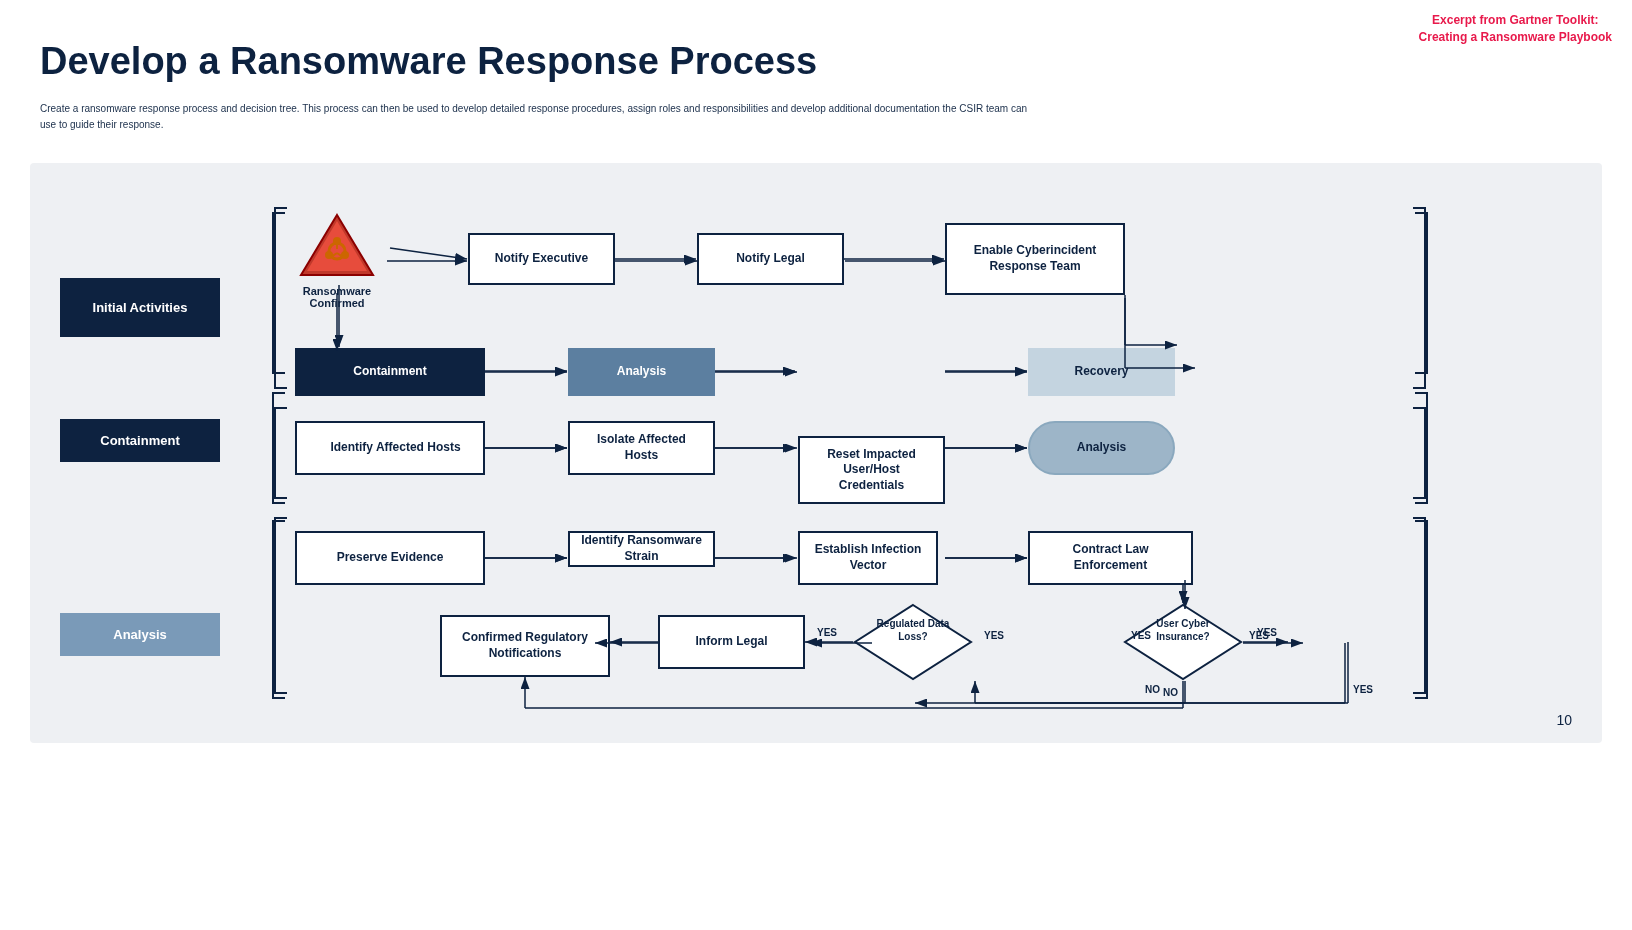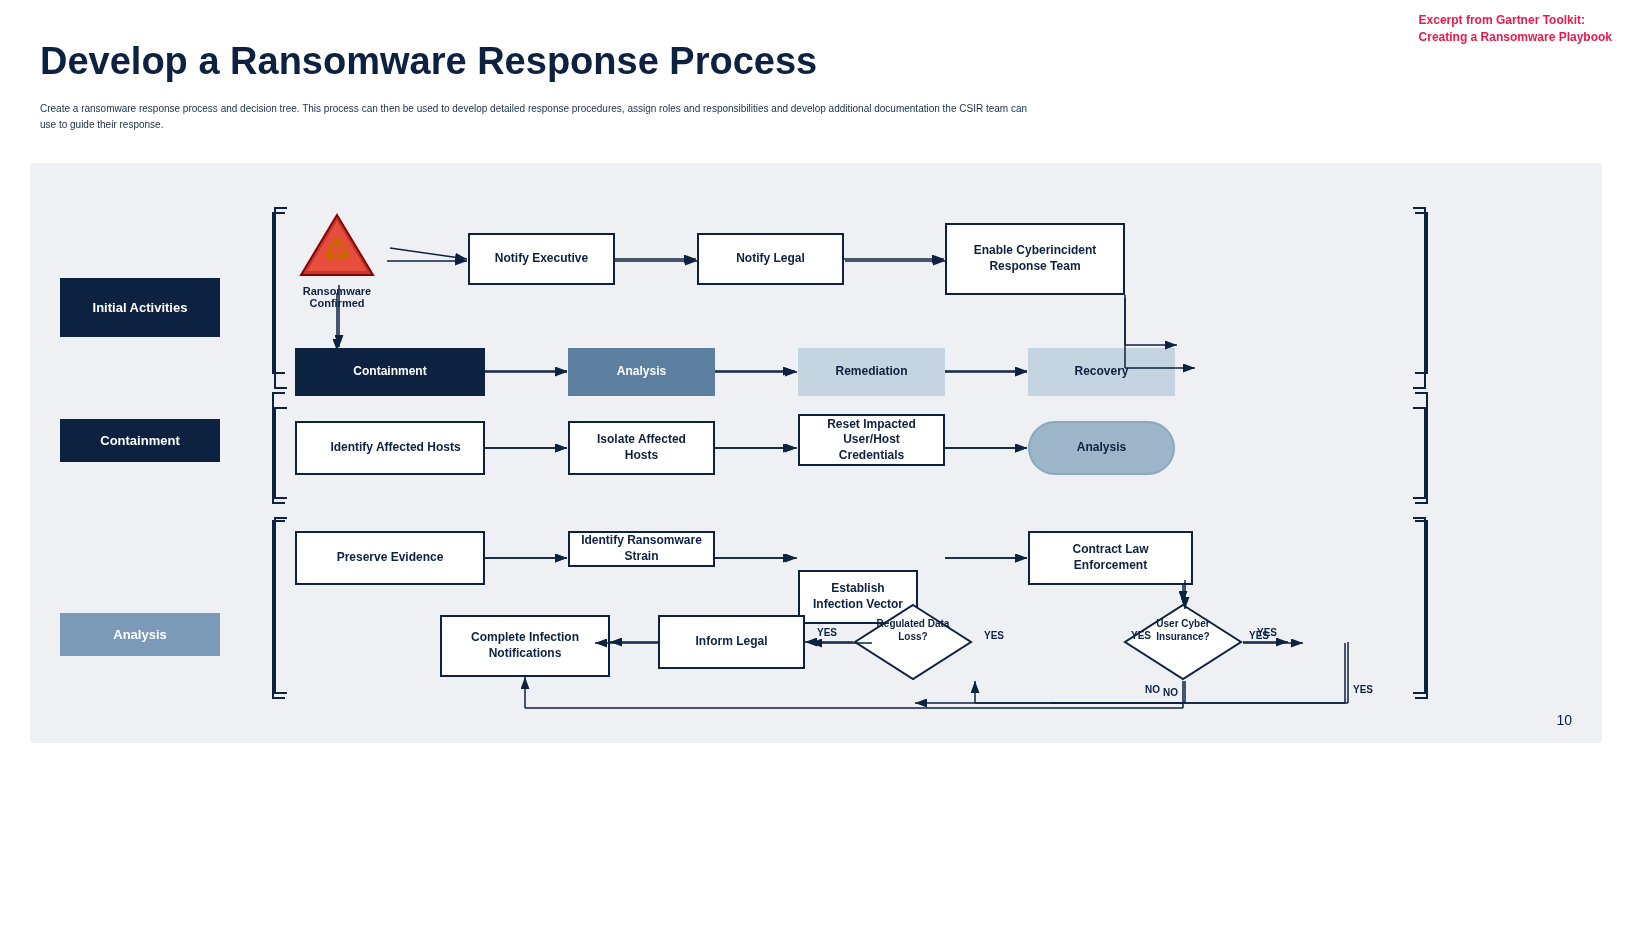--- a/index.html
+++ b/index.html
@@ -12,21 +12,21 @@
       position: relative;
     }
 
     .gartner-tag {
       position: absolute;
       top: 12px;
       right: 20px;
       color: #e8194b;
       font-size: 12px;
       font-weight: 600;
-      text-align: left;
+      text-align: center;
       line-height: 1.4;
     }
 
     .page-header {
       padding: 40px 24px 0 40px;
     }
 
     .page-title {
       font-size: 38px;
       font-weight: 800;
@@ -238,55 +238,52 @@
     </div>
 
     <div class="node node-dark" style="left:30px; top:155px; width:190px; height:48px;">
       <span>Containment</span>
     </div>
 
     <div class="node node-medium" style="left:303px; top:155px; width:147px; height:48px;">
       <span>Analysis</span>
     </div>
 
-    <div class="node node-light-blue" style="left:533px; top:155px; width:147px; height:48px;">
-      <span>Remediation</span>
-    </div>
 
     <div class="node node-light-blue" style="left:763px; top:155px; width:147px; height:48px;">
       <span>Recovery</span>
     </div>
 
     <div class="node" style="left:30px; top:228px; width:190px; height:54px;padding-left:21px;">
       <span>Identify Affected Hosts</span>
     </div>
 
     <div class="node" style="left:303px; top:228px; width:147px; height:54px;">
       <span>Isolate Affected Hosts</span>
     </div>
 
-    <div class="node" style="left:533px; top:221px; width:147px; height:52px;">
+    <div class="node" style="left:533px; top:243px; width:147px; height:68px;">
       <span>Reset Impacted
 User/Host Credentials</span>
     </div>
 
     <div class="node node-rounded" style="left:763px; top:228px; width:147px; height:54px; border-radius:27px;">
       <span>Analysis</span>
     </div>
 
     <div class="node" style="left:30px; top:338px; width:190px; height:54px;">
       <span>Preserve Evidence</span>
     </div>
 
     <div class="node" style="left:303px; top:338px; width:147px; height:36px;">
       <span>Identify Ransomware
 Strain</span>
     </div>
 
-    <div class="node" style="left:533px; top:338px; width:120px; height:54px;margin-top:39px;">
+    <div class="node" style="left:533px; top:338px; width:140px; height:54px;">
       <span>Establish Infection Vector</span>
     </div>
 
     <div class="node" style="left:763px; top:338px; width:165px; height:54px;">
       <span>Contract Law Enforcement</span>
     </div>
 
     <div style="position:absolute; left:858px; top:410px; width:120px; height:78px;">
       <svg width="120" height="78" viewBox="0 0 120 78">
         <polygon points="60,2 118,39 60,76 2,39" fill="white" stroke="#0d2240" stroke-width="2"></polygon>
@@ -306,21 +303,21 @@
         <span>Regulated
 Data Loss?</span>
       </div>
     </div>
 
     <div class="node" style="left:393px; top:422px; width:147px; height:54px;">
       <span>Inform Legal</span>
     </div>
 
     <div class="node" style="left:175px; top:422px; width:170px; height:62px;">
-      <span>Complete Infection
+      <span>Confirmed Regulatory
 Notifications</span>
     </div>
 
     <div class="yes-no-label" style="left:719px; top:437px;">YES</div>
     <div class="yes-no-label" style="left:866px; top:437px;">YES</div>
     <div class="yes-no-label" style="left:984px; top:437px;">YES</div>
     <div class="yes-no-label" style="left:898px; top:494px;">NO</div>
 
     <svg style="position:absolute;top:0;left:0;width:100%;height:100%;overflow:visible;pointer-events:none;z-index:2;">
       <defs>

